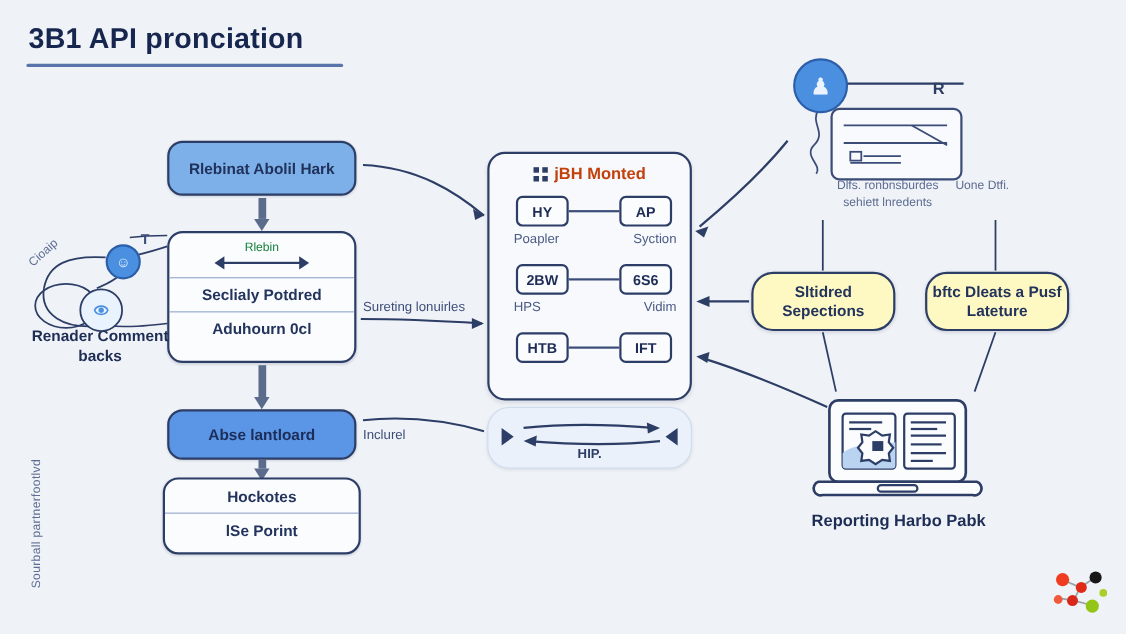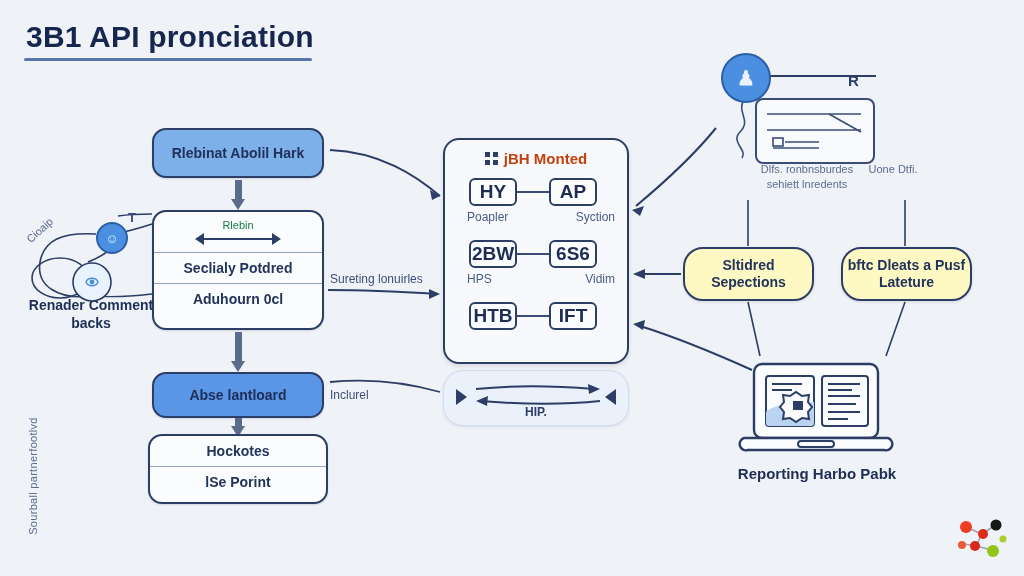--- a/index.html
+++ b/index.html
@@ -10,21 +10,21 @@
     color:#1f2d52;
     overflow:hidden;
     position:relative;
   }
   #stage{position:absolute;inset:0;}
   .abs{position:absolute;}
 
   
   #title{
     left:26px;top:20px;
-    font-size:30px;font-weight:bold;
+    font-size:26px;font-weight:bold;
     letter-spacing:.2px;
     color:#16264f;
   }
   #title-rule{
     left:24px;top:58px;width:288px;height:3px;
     background:#3c5f9e;border-radius:2px;opacity:.85;
   }
 
   
   .node{
@@ -113,23 +113,23 @@
       linear-gradient(#2c3d66,#2c3d66) 0 8px/5px 5px no-repeat,
       linear-gradient(#2c3d66,#2c3d66) 8px 8px/5px 5px no-repeat;
   }
   .pair-row{position:absolute;left:14px;width:158px;height:56px;}
   #pair0{top:38px;} #pair1{top:100px;} #pair2{top:162px;text-align:center;}
   .chip{
     position:absolute;top:0;width:48px;height:28px;
     box-sizing:border-box;
     border:2px solid #2c3d66;border-radius:6px;background:#fbfcfe;
     display:flex;align-items:center;justify-content:center;
-    font-size:19px;font-weight:bold;color:#1d2d55;
-  }
-  .chip.l{left:10px;} .chip.r{right:20px;}
+    font-size:13px;font-weight:bold;color:#1d2d55;
+  }
+  .chip.l{left:10px;} .chip.r{right:6px;}
   .chip-link{
     position:absolute;left:58px;right:54px;top:13px;height:2px;background:#3a4c77;
   }
   .sub{
     position:absolute;top:32px;font-size:12px;color:#4a5b85;
   }
   .sub.l{left:8px;} .sub.r{right:2px;}
 
   
   #center-bottom{

